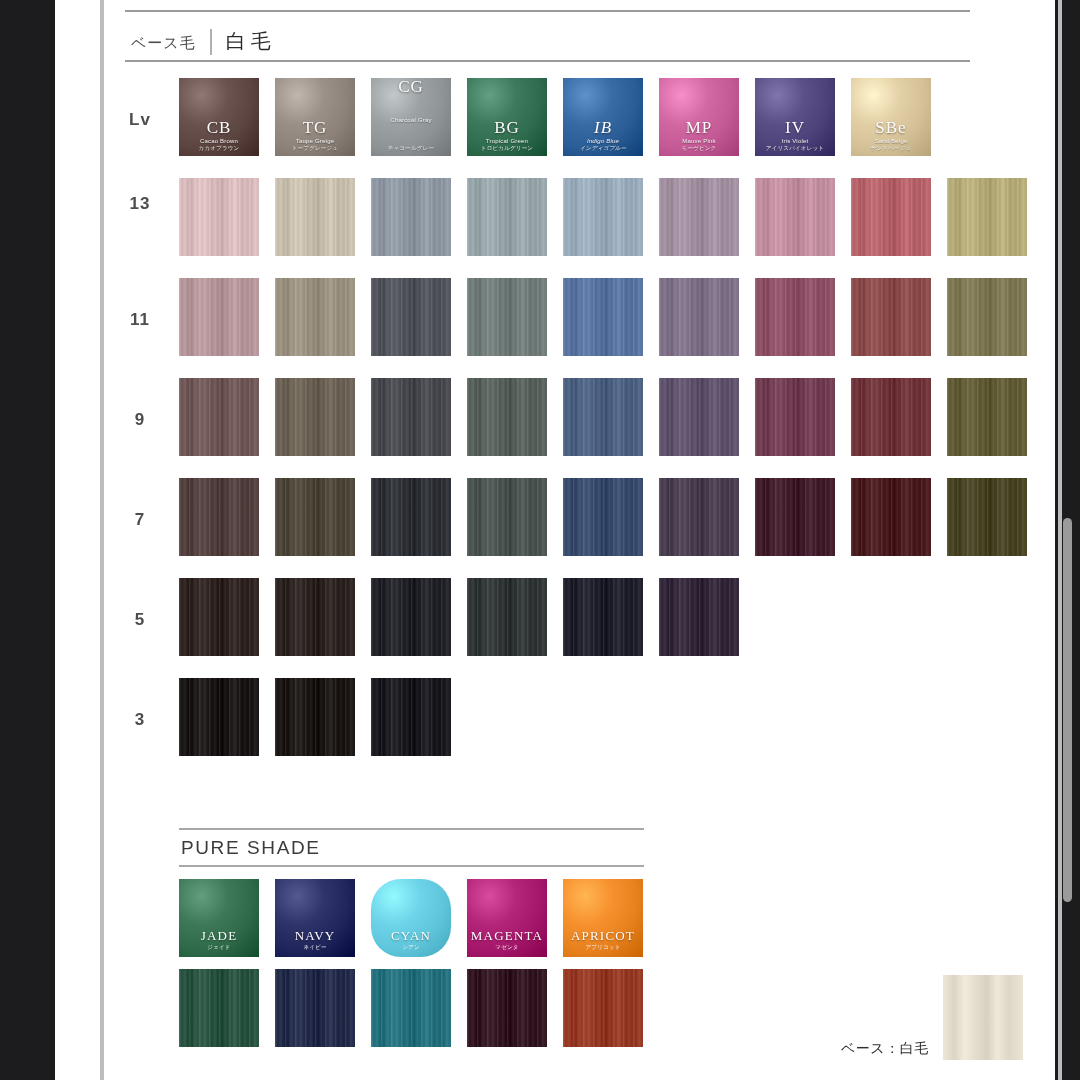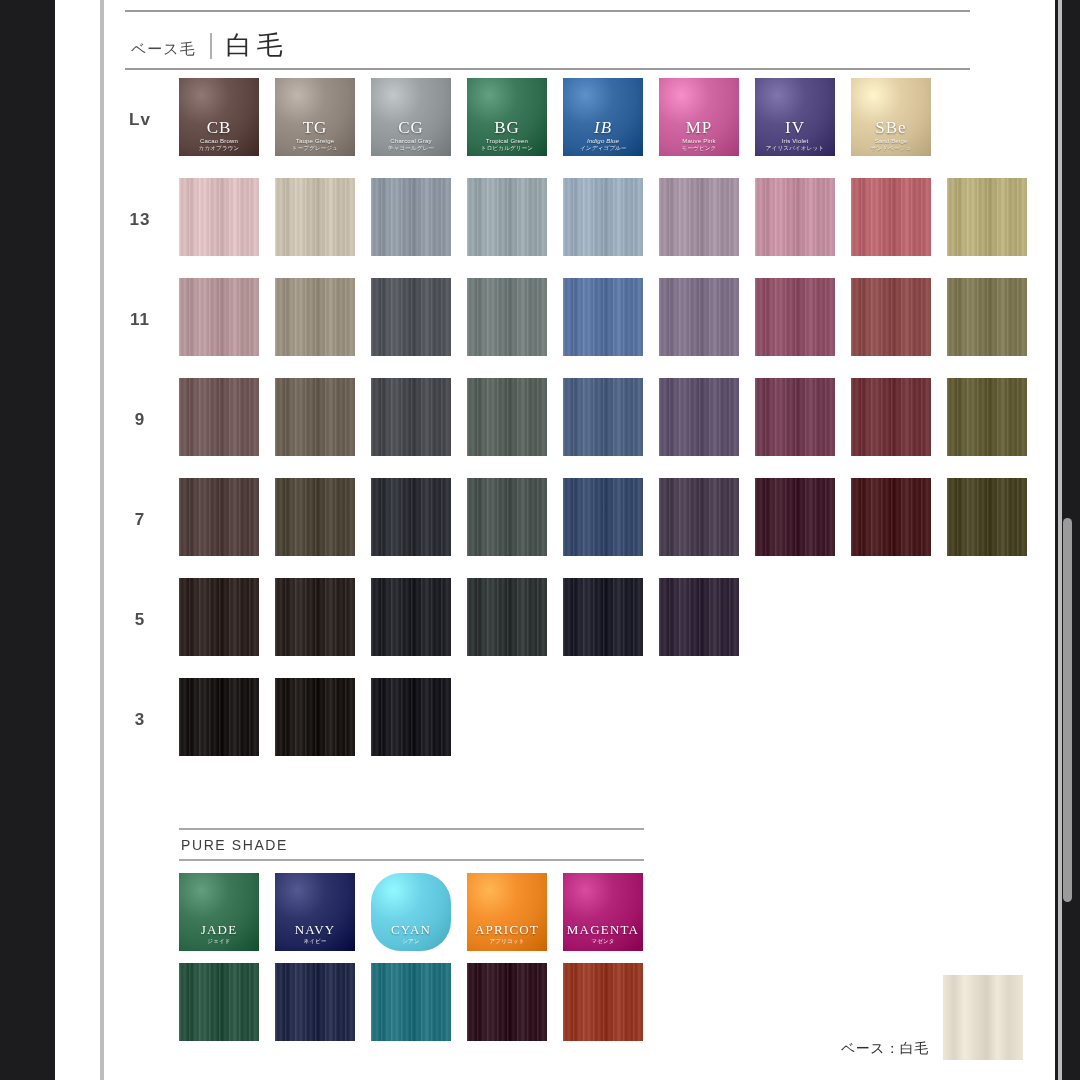--- a/index.html
+++ b/index.html
@@ -34,21 +34,21 @@
   
   #content{position:absolute;left:0;top:0;width:1000px;height:1080px;}
 
   
   .hdr-wrap{position:absolute;left:70px;top:10px;width:845px;}
   .hdr-line-top{height:2px;background:#9a9a9a;width:845px;}
   .hdr-line-bot{height:2px;background:#9a9a9a;width:845px;}
   .hdr-row{display:flex;align-items:baseline;gap:14px;padding:16px 6px 5px 6px;}
   .hdr-base{font-size:15px;color:#4a4a4a;letter-spacing:1px;}
   .hdr-sep{width:2px;height:26px;background:#b0b0b0;display:inline-block;align-self:center;}
-  .hdr-main{font-size:26px;color:#2b2b2b;letter-spacing:5px;}
+  .hdr-main{font-size:20px;color:#2b2b2b;letter-spacing:5px;}
 
   
   #grid{position:absolute;left:0px;top:78px;width:906px;}
   .grid-row{position:relative;height:100px;}
   .row-label{
     position:absolute;left:60px;width:50px;text-align:center;
     font-size:17px;color:#4d4d4d;font-weight:bold;letter-spacing:1px;
   }
   .swatches{position:absolute;left:124px;top:0;display:flex;gap:16px;}
   .sw{
@@ -78,21 +78,21 @@
     text-shadow:0 1px 1px rgba(0,0,0,.4);white-space:nowrap;
   }
   .sw.card .jp{
     font-size:5.5px;color:#ededed;line-height:1.2;letter-spacing:.2px;
     text-shadow:0 1px 1px rgba(0,0,0,.4);white-space:nowrap;
   }
 
   
   #pure{position:absolute;left:124px;top:828px;width:465px;}
   .ps-line{height:2px;background:#a8a8a8;width:465px;}
-  .ps-title{font-size:14px;color:#3c3c3c;letter-spacing:1.6px;padding:7px 2px 6px 2px;}
+  .ps-title{font-size:19px;color:#3c3c3c;letter-spacing:1.6px;padding:7px 2px 6px 2px;}
   .ps-row{display:flex;gap:16px;margin-top:12px;}
   .ps-sw{
     width:80px;height:78px;position:relative;overflow:hidden;
     display:flex;flex-direction:column;justify-content:flex-end;align-items:center;
     padding-bottom:6px;box-sizing:border-box;
   }
   .ps-sw .ab{
     font-family:"Liberation Serif","DejaVu Serif",serif;
     font-size:13px;color:#ffffff;letter-spacing:1.2px;line-height:1;
     text-shadow:0 1px 2px rgba(0,0,0,.4);
@@ -131,21 +131,21 @@
               <div class="sw card" style="background: radial-gradient(at 28% 22%, rgb(144, 120, 116) 0%, rgb(106, 82, 78) 34%, rgb(92, 68, 64) 62%, rgb(62, 38, 34) 100%);">
                 <div class="ab">CB</div>
                 <div class="en">Cacao Brown</div>
                 <div class="jp">カカオブラウン</div>
               </div>
               <div class="sw card" style="background: radial-gradient(at 28% 22%, rgb(193, 182, 173) 0%, rgb(155, 144, 135) 34%, rgb(141, 130, 121) 62%, rgb(111, 100, 91) 100%);">
                 <div class="ab">TG</div>
                 <div class="en">Taupe Greige</div>
                 <div class="jp">トープグレージュ</div>
               </div>
-              <div class="sw card" style="background: radial-gradient(at 28% 22%, rgb(194, 200, 202) 0%, rgb(156, 162, 164) 34%, rgb(142, 148, 150) 62%, rgb(112, 118, 120) 100%);">
+              <div class="sw card" style="background: radial-gradient(at 28% 22%, rgb(194, 200, 202) 0%, rgb(156, 162, 164) 34%, rgb(142, 148, 150) 62%, rgb(112, 118, 120) 100%); justify-content: space-between;">
                 <div class="ab">CG</div>
                 <div class="en">Charcoal Gray</div>
                 <div class="jp">チャコールグレー</div>
               </div>
               <div class="sw card" style="background: radial-gradient(at 28% 22%, rgb(99, 159, 129) 0%, rgb(61, 121, 91) 34%, rgb(47, 107, 77) 62%, rgb(17, 77, 47) 100%);">
                 <div class="ab">BG</div>
                 <div class="en">Tropical Green</div>
                 <div class="jp">トロピカルグリーン</div>
               </div>
               <div class="sw card" style="background: radial-gradient(at 28% 22%, rgb(94, 145, 202) 0%, rgb(56, 107, 164) 34%, rgb(42, 93, 150) 62%, rgb(12, 63, 120) 100%); font-style: italic;">
@@ -164,21 +164,21 @@
                 <div class="jp">アイリスバイオレット</div>
               </div>
               <div class="sw card" style="background: radial-gradient(at 28% 22%, rgb(255, 245, 204) 0%, rgb(226, 207, 166) 34%, rgb(212, 193, 152) 62%, rgb(182, 163, 122) 100%);">
                 <div class="ab">SBe</div>
                 <div class="en">Sand Beige</div>
                 <div class="jp">サンドベージュ</div>
               </div>
             </div>
           </div>
           <div class="grid-row">
-            <div class="row-label" style="top: 32px;">13</div>
+            <div class="row-label" style="top: 16px;">13</div>
             <div class="swatches">
               <div class="sw hair" style="background: linear-gradient(90deg, rgb(231, 199, 201) 0%, rgb(213, 181, 183) 14%, rgb(235, 203, 205) 27%, rgb(221, 189, 191) 41%, rgb(209, 177, 179) 55%, rgb(233, 201, 203) 68%, rgb(215, 183, 185) 82%, rgb(229, 197, 199) 100%);"></div>
               <div class="sw hair" style="background: linear-gradient(90deg, rgb(213, 203, 185) 0%, rgb(195, 185, 167) 14%, rgb(217, 207, 189) 27%, rgb(203, 193, 175) 41%, rgb(191, 181, 163) 55%, rgb(215, 205, 187) 68%, rgb(197, 187, 169) 82%, rgb(211, 201, 183) 100%);"></div>
               <div class="sw hair" style="background: linear-gradient(90deg, rgb(152, 162, 173) 0%, rgb(134, 144, 155) 14%, rgb(156, 166, 177) 27%, rgb(142, 152, 163) 41%, rgb(130, 140, 151) 55%, rgb(154, 164, 175) 68%, rgb(136, 146, 157) 82%, rgb(150, 160, 171) 100%);"></div>
               <div class="sw hair" style="background: linear-gradient(90deg, rgb(162, 176, 181) 0%, rgb(144, 158, 163) 14%, rgb(166, 180, 185) 27%, rgb(152, 166, 171) 41%, rgb(140, 154, 159) 55%, rgb(164, 178, 183) 68%, rgb(146, 160, 165) 82%, rgb(160, 174, 179) 100%);"></div>
               <div class="sw hair" style="background: linear-gradient(90deg, rgb(164, 183, 200) 0%, rgb(146, 165, 182) 14%, rgb(168, 187, 204) 27%, rgb(154, 173, 190) 41%, rgb(142, 161, 178) 55%, rgb(166, 185, 202) 68%, rgb(148, 167, 184) 82%, rgb(162, 181, 198) 100%);"></div>
               <div class="sw hair" style="background: linear-gradient(90deg, rgb(173, 153, 171) 0%, rgb(155, 135, 153) 14%, rgb(177, 157, 175) 27%, rgb(163, 143, 161) 41%, rgb(151, 131, 149) 55%, rgb(175, 155, 173) 68%, rgb(157, 137, 155) 82%, rgb(171, 151, 169) 100%);"></div>
               <div class="sw hair" style="background: linear-gradient(90deg, rgb(207, 153, 171) 0%, rgb(189, 135, 153) 14%, rgb(211, 157, 175) 27%, rgb(197, 143, 161) 41%, rgb(185, 131, 149) 55%, rgb(209, 155, 173) 68%, rgb(191, 137, 155) 82%, rgb(205, 151, 169) 100%);"></div>
               <div class="sw hair" style="background: linear-gradient(90deg, rgb(195, 107, 115) 0%, rgb(177, 89, 97) 14%, rgb(199, 111, 119) 27%, rgb(185, 97, 105) 41%, rgb(173, 85, 93) 55%, rgb(197, 109, 117) 68%, rgb(179, 91, 99) 82%, rgb(193, 105, 113) 100%);"></div>
               <div class="sw hair" style="background: linear-gradient(90deg, rgb(193, 183, 130) 0%, rgb(175, 165, 112) 14%, rgb(197, 187, 134) 27%, rgb(183, 173, 120) 41%, rgb(171, 161, 108) 55%, rgb(195, 185, 132) 68%, rgb(177, 167, 114) 82%, rgb(191, 181, 128) 100%);"></div>
@@ -257,27 +257,27 @@
               <div class="jp">ジェイド</div>
             </div>
             <div class="ps-sw" style="background: radial-gradient(at 28% 22%, rgb(84, 90, 144) 0%, rgb(46, 52, 106) 34%, rgb(32, 38, 92) 62%, rgb(2, 8, 62) 100%);">
               <div class="ab">NAVY</div>
               <div class="jp">ネイビー</div>
             </div>
             <div class="ps-sw" style="background: radial-gradient(at 28% 22%, rgb(147, 249, 255) 0%, rgb(109, 211, 232) 34%, rgb(95, 197, 218) 62%, rgb(65, 167, 188) 100%); border-radius: 30px;">
               <div class="ab">CYAN</div>
               <div class="jp">シアン</div>
             </div>
+            <div class="ps-sw" style="background: radial-gradient(at 28% 22%, rgb(217, 75, 159) 0%, rgb(179, 37, 121) 34%, rgb(165, 23, 107) 62%, rgb(135, 0, 77) 100%);">
+              <div class="ab">MAGENTA</div>
+              <div class="jp">マゼンタ</div>
+            </div>
             <div class="ps-sw" style="background: radial-gradient(at 28% 22%, rgb(255, 182, 83) 0%, rgb(246, 144, 45) 34%, rgb(232, 130, 31) 62%, rgb(202, 100, 1) 100%);">
               <div class="ab">APRICOT</div>
               <div class="jp">アプリコット</div>
-            </div>
-            <div class="ps-sw" style="background: radial-gradient(at 28% 22%, rgb(217, 75, 159) 0%, rgb(179, 37, 121) 34%, rgb(165, 23, 107) 62%, rgb(135, 0, 77) 100%);">
-              <div class="ab">MAGENTA</div>
-              <div class="jp">マゼンタ</div>
             </div>
           </div>
         <div class="ps-row" id="ps-swatches">
             <div class="sw hair" style="background: linear-gradient(90deg, rgb(46, 90, 71) 0%, rgb(28, 72, 53) 14%, rgb(50, 94, 75) 27%, rgb(36, 80, 61) 41%, rgb(24, 68, 49) 55%, rgb(48, 92, 73) 68%, rgb(30, 74, 55) 82%, rgb(44, 88, 69) 100%);"></div>
             <div class="sw hair" style="background: linear-gradient(90deg, rgb(41, 49, 81) 0%, rgb(23, 31, 63) 14%, rgb(45, 53, 85) 27%, rgb(31, 39, 71) 41%, rgb(19, 27, 59) 55%, rgb(43, 51, 83) 68%, rgb(25, 33, 65) 82%, rgb(39, 47, 79) 100%);"></div>
             <div class="sw hair" style="background: linear-gradient(90deg, rgb(41, 121, 134) 0%, rgb(23, 103, 116) 14%, rgb(45, 125, 138) 27%, rgb(31, 111, 124) 41%, rgb(19, 99, 112) 55%, rgb(43, 123, 136) 68%, rgb(25, 105, 118) 82%, rgb(39, 119, 132) 100%);"></div>
             <div class="sw hair" style="background: linear-gradient(90deg, rgb(55, 26, 38) 0%, rgb(37, 8, 20) 14%, rgb(59, 30, 42) 27%, rgb(45, 16, 28) 41%, rgb(33, 4, 16) 55%, rgb(57, 28, 40) 68%, rgb(39, 10, 22) 82%, rgb(53, 24, 36) 100%);"></div>
             <div class="sw hair" style="background: linear-gradient(90deg, rgb(160, 63, 42) 0%, rgb(142, 45, 24) 14%, rgb(164, 67, 46) 27%, rgb(150, 53, 32) 41%, rgb(138, 41, 20) 55%, rgb(162, 65, 44) 68%, rgb(144, 47, 26) 82%, rgb(158, 61, 40) 100%);"></div>
           </div>
       </div>

